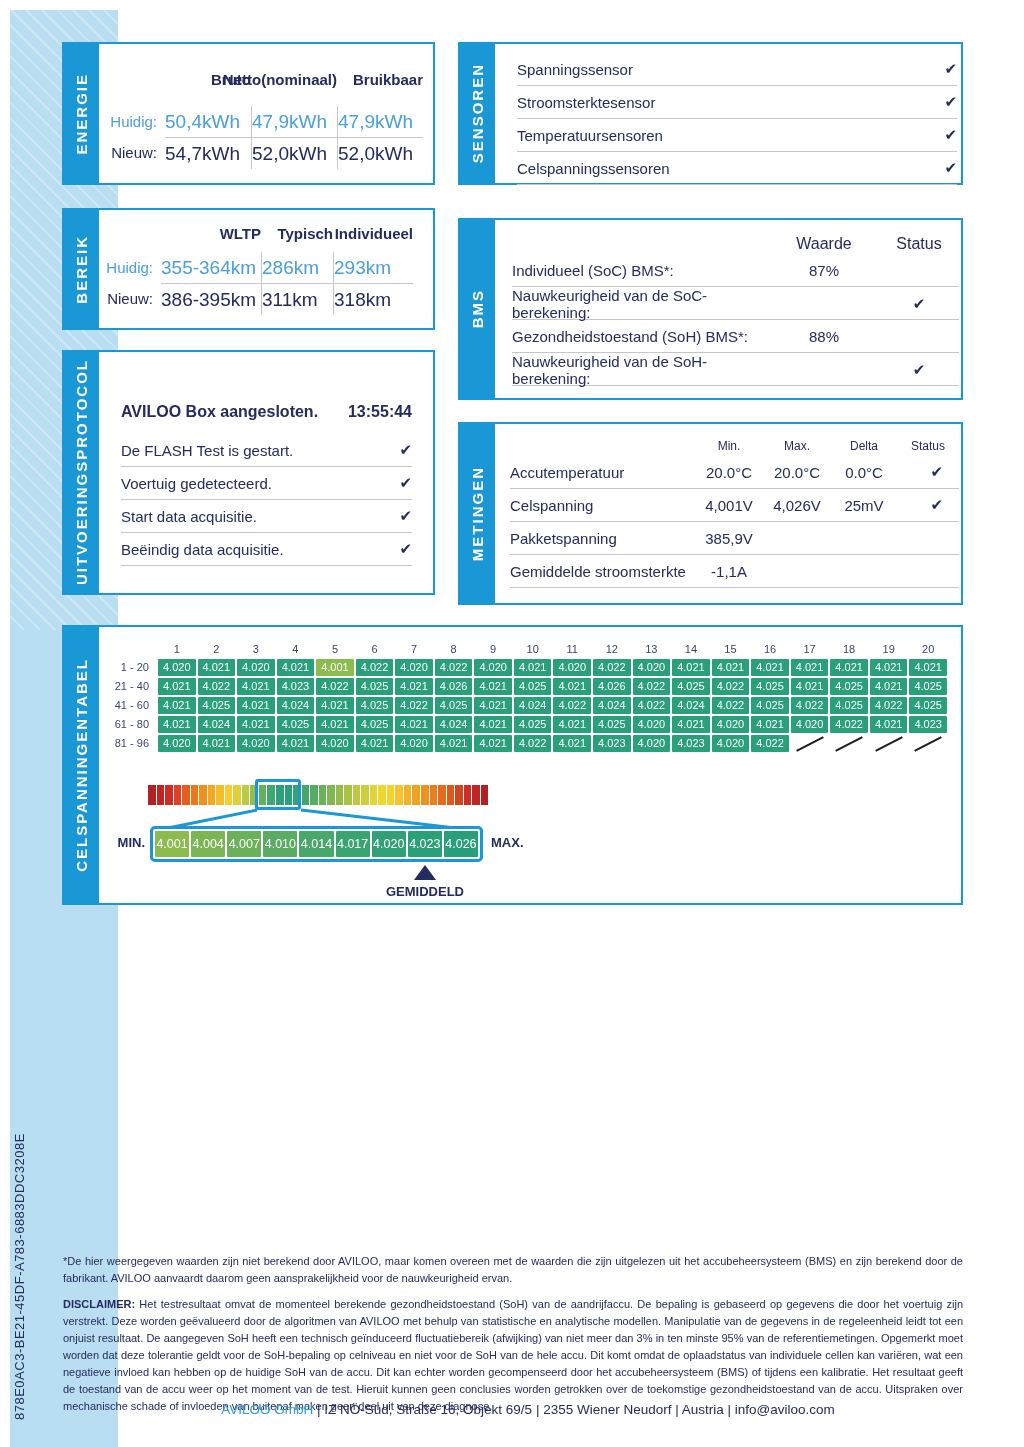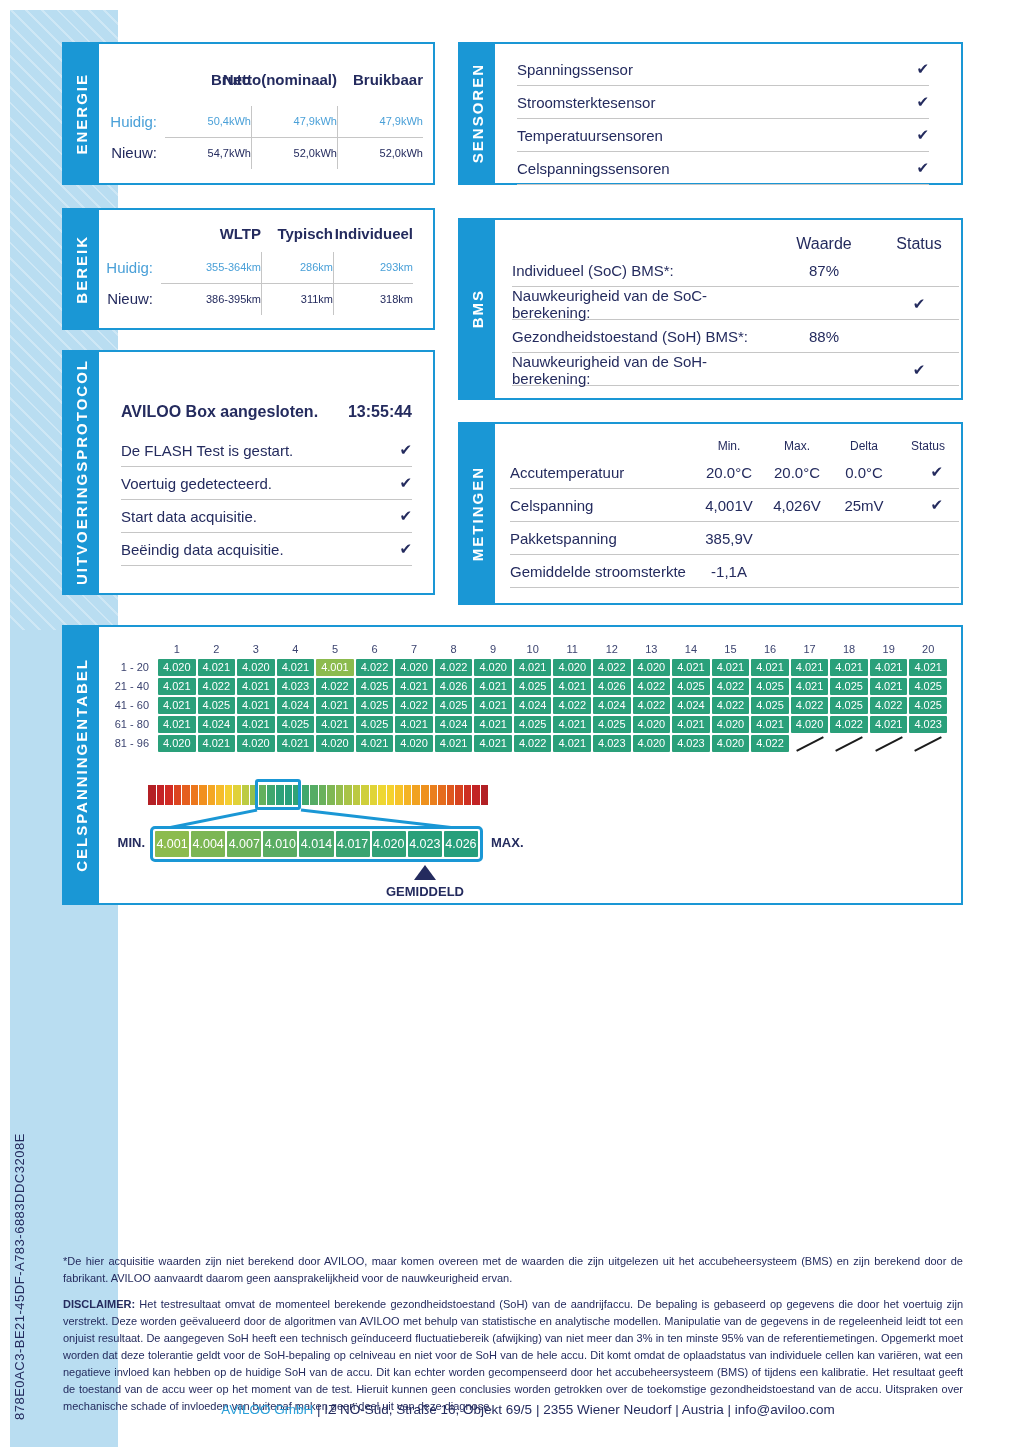--- a/index.html
+++ b/index.html
@@ -28,26 +28,26 @@
     color:#fff; font-weight:bold; font-size:15px; letter-spacing:2px; white-space:nowrap;
   }
   .panel-body { flex:1; position:relative; }
   
   .etable { display:grid; padding-top:16px; }
   .energie-grid { grid-template-columns:66px 86px 86px 86px; }
   .bereik-grid  { grid-template-columns:62px 100px 72px 80px; padding-top:12px; }
   .eh { display:flex; flex-direction:row; justify-content:flex-end; align-items:center; font-weight:bold; font-size:15px; padding-bottom:8px; min-height:46px; }
   .bereik-grid .eh { min-height:30px; }
   .erow-label { font-size:15px; text-align:right; padding-right:8px; line-height:31px; }
-  .ecell { font-size:11px; text-align:right; line-height:31px; }
+  .ecell { font-size:19px; text-align:left; line-height:31px; }
   .blue { color:#4aa0d8; }
   .sepl { border-left:1px solid #c6c6c6; }
   .sept { border-top:1px solid #c6c6c6; }
   
-  .list-body { padding:9px 32px 0 22px; }
+  .list-body { padding:9px 4px 0 22px; }
   .lrow { display:flex; justify-content:space-between; align-items:center; height:33px; border-bottom:1px solid #c6c6c6; }
   .ltext { font-size:15px; }
   .check { font-size:15px; color:#242b5e; }
   
   .proto-body { padding:44px 21px 0 22px; }
   .proto-intro { display:flex; justify-content:space-between; align-items:center; height:32px; margin-bottom:6px; font-weight:bold; font-size:16px; }
   
   .bms-grid { display:grid; grid-template-columns:1fr 110px 80px; align-items:center; }
   .bms-body { padding:14px 2px 0 17px; }
   .bms-head { height:20px; font-size:16px; }
@@ -490,20 +490,20 @@
           <div class="strip-cell" style="background: rgb(42, 160, 121);">4.023</div>
           <div class="strip-cell" style="background: rgb(39, 159, 123);">4.026</div>
         </div>
       <div class="minmax max-label">MAX.</div>
 
       <div class="avg-triangle"></div>
       <div class="avg-label">GEMIDDELD</div>
     </div>
   </section>
 
-  <p class="footnote">*De hier acquisitie waarden zijn niet berekend door AVILOO, maar komen overeen met de waarden die zijn uitgelezen uit het accubeheersysteem (BMS) en zijn berekend door de fabrikant. AVILOO aanvaardt daarom geen aansprakelijkheid voor de nauwkeurigheid ervan.</p>
+  <p class="footnote">*De hier weergegeven waarden zijn niet berekend door AVILOO, maar komen overeen met de waarden die zijn uitgelezen uit het accubeheersysteem (BMS) en zijn berekend door de fabrikant. AVILOO aanvaardt daarom geen aansprakelijkheid voor de nauwkeurigheid ervan.</p>
   <p class="disclaimer"><b>DISCLAIMER:</b><span> Het testresultaat omvat de momenteel berekende gezondheidstoestand (SoH) van de aandrijfaccu. De bepaling is gebaseerd op gegevens die door het voertuig zijn verstrekt. Deze worden geëvalueerd door de algoritmen van AVILOO met behulp van statistische en analytische modellen. Manipulatie van de gegevens in de regeleenheid leidt tot een onjuist resultaat. De aangegeven SoH heeft een technisch geïnduceerd fluctuatiebereik (afwijking) van niet meer dan 3% in ten minste 95% van de referentiemetingen. Opgemerkt moet worden dat deze tolerantie geldt voor de SoH-bepaling op celniveau en niet voor de SoH van de hele accu. Dit komt omdat de oplaadstatus van individuele cellen kan variëren, wat een negatieve invloed kan hebben op de huidige SoH van de accu. Dit kan echter worden gecompenseerd door het accubeheersysteem (BMS) of tijdens een kalibratie. Het resultaat geeft de toestand van de accu weer op het moment van de test. Hieruit kunnen geen conclusies worden getrokken over de toekomstige gezondheidstoestand van de accu. Uitspraken over mechanische schade of invloeden van buitenaf maken geen deel uit van deze diagnose.</span></p>
 
   <div class="footer-line">
     <span class="company">AVILOO GmbH</span><span>  |  IZ NÖ-Süd, Straße 16, Objekt 69/5  |  2355 Wiener Neudorf  |  Austria  |  info@aviloo.com</span>
   </div>
 
 </div>
 
 </body></html>

